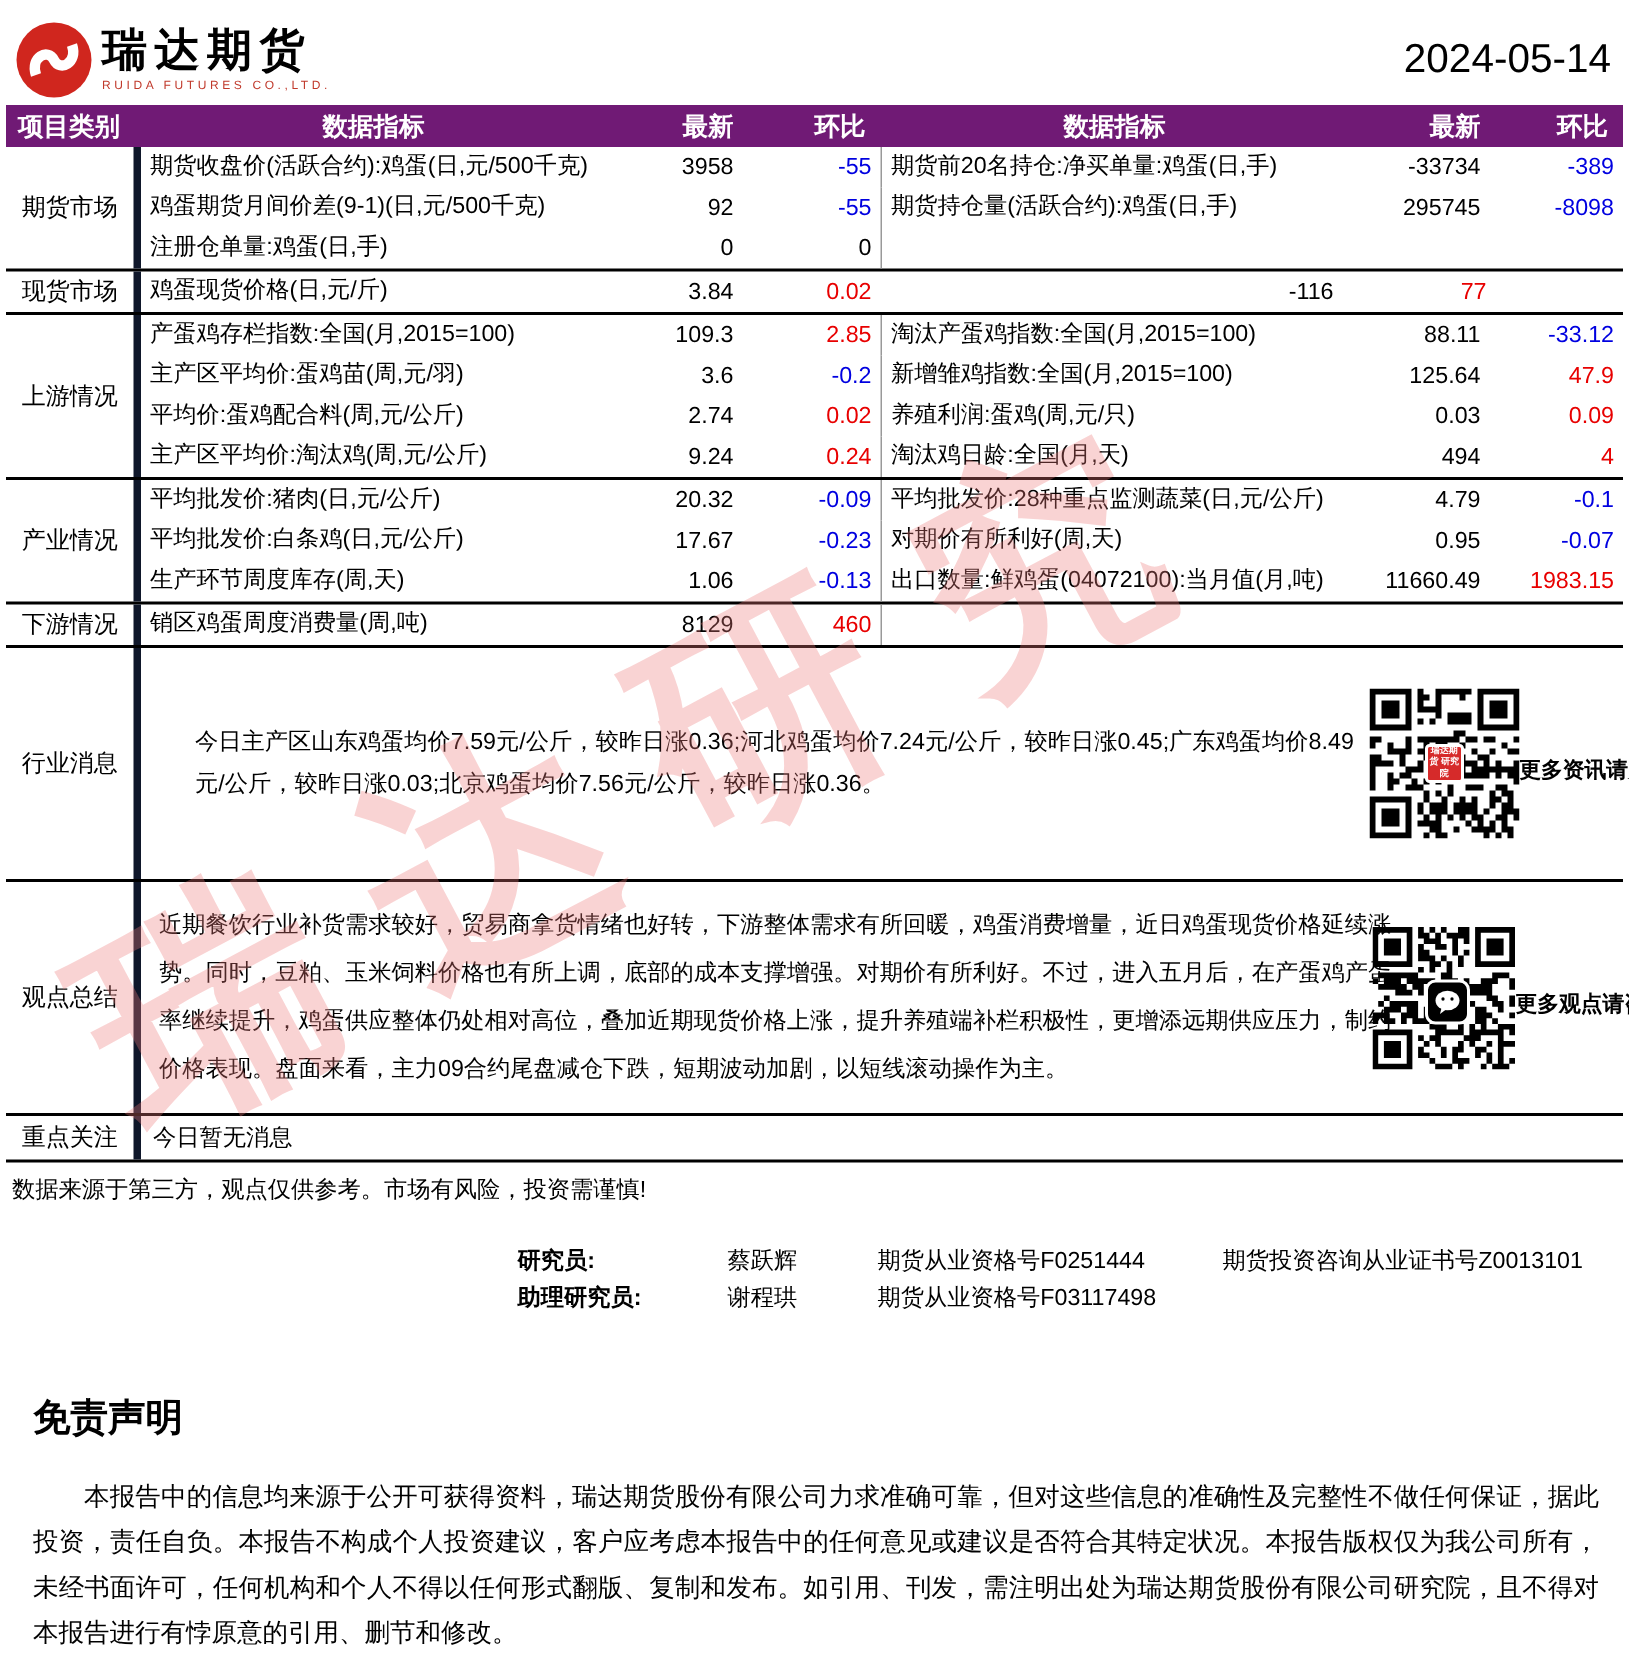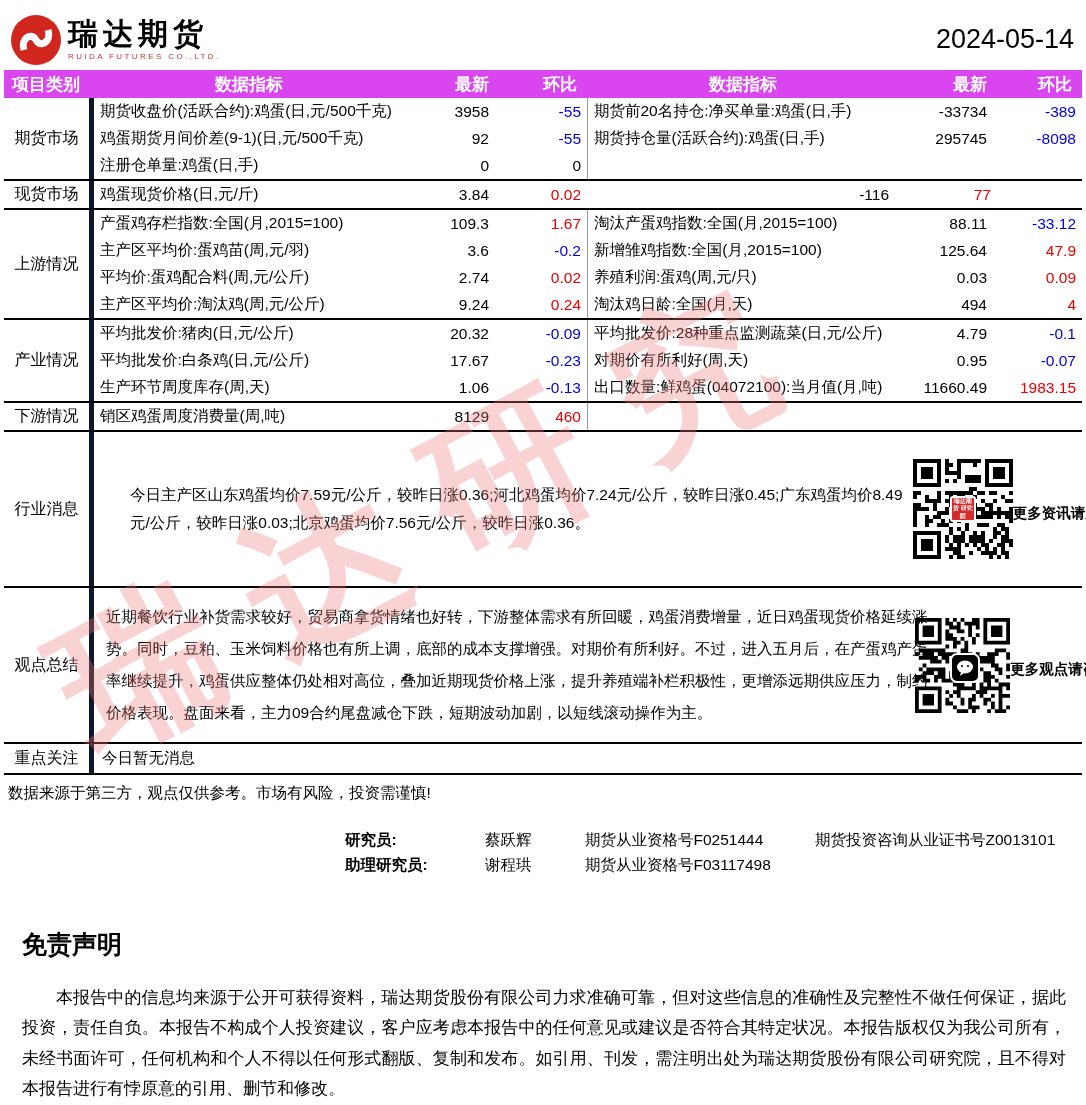--- a/index.html
+++ b/index.html
@@ -12,21 +12,21 @@
   .logo-icon { width:52px; height:52px; }
   .logo-text { margin-left:6px; }
   .logo-brand { font-size:30px; font-weight:bold; letter-spacing:5px; line-height:30px; }
   .logo-sub { font-size:8px; color:#c0392b; letter-spacing:2.4px; margin-top:3px; }
   .report-title { text-align:center; font-size:40px; font-weight:900; padding-top:6px; letter-spacing:2px; }
   .report-date { position:absolute; right:12px; top:24px; font-size:27px; }
 
   
   .grid-table { margin:0 4px; border-bottom:2px solid #000; }
   .thead { display:grid; grid-template-columns:90px 310px 95px 88px 312px 98px 85px;
-           background:#d946ef; color:#fff; font-weight:bold; font-size:17px; height:28px; align-items:center; }
+           background:#701a75; color:#fff; font-weight:bold; font-size:17px; height:28px; align-items:center; }
   .thead .c-cat { padding-left:8px; text-align:left; }
   .thead .c-ind { text-align:center; }
   .thead .c-num { text-align:right; padding-right:10px; }
 
   .section { display:flex; border-top:2px solid #000; }
   .section:first-of-type { border-top:none; }
   .cat-cell { width:90px; display:flex; align-items:center; justify-content:center;
               font-size:16px; border-right:5px solid #0f172a; padding:2px; text-align:center; }
   .rows { flex:1; display:flex; flex-direction:column; }
   .drow { display:grid; grid-template-columns:310px 95px 88px 312px 98px 85px; flex:1; min-height:27px; align-items:center; font-size:15.5px; }
@@ -140,21 +140,21 @@
               <div class="cell-chg pos">77</div>
             </div>
           </div>
         </div>
         <div class="section">
           <div class="cat-cell">上游情况</div>
           <div class="rows">
             <div class="drow">
               <div class="cell-ind">产蛋鸡存栏指数:全国(月,2015=100)</div>
               <div class="cell-num">109.3</div>
-              <div class="cell-chg pos">1.67</div>
+              <div class="cell-chg pos">2.85</div>
               <div class="cell-ind rdiv">
                 <div>淘汰产蛋鸡指数:全国(月,2015=100)</div>
               </div>
               <div class="cell-num">88.11</div>
               <div class="cell-chg neg">-33.12</div>
             </div>
             <div class="drow">
               <div class="cell-ind">主产区平均价:蛋鸡苗(周,元/羽)</div>
               <div class="cell-num">3.6</div>
               <div class="cell-chg neg">-0.2</div>

